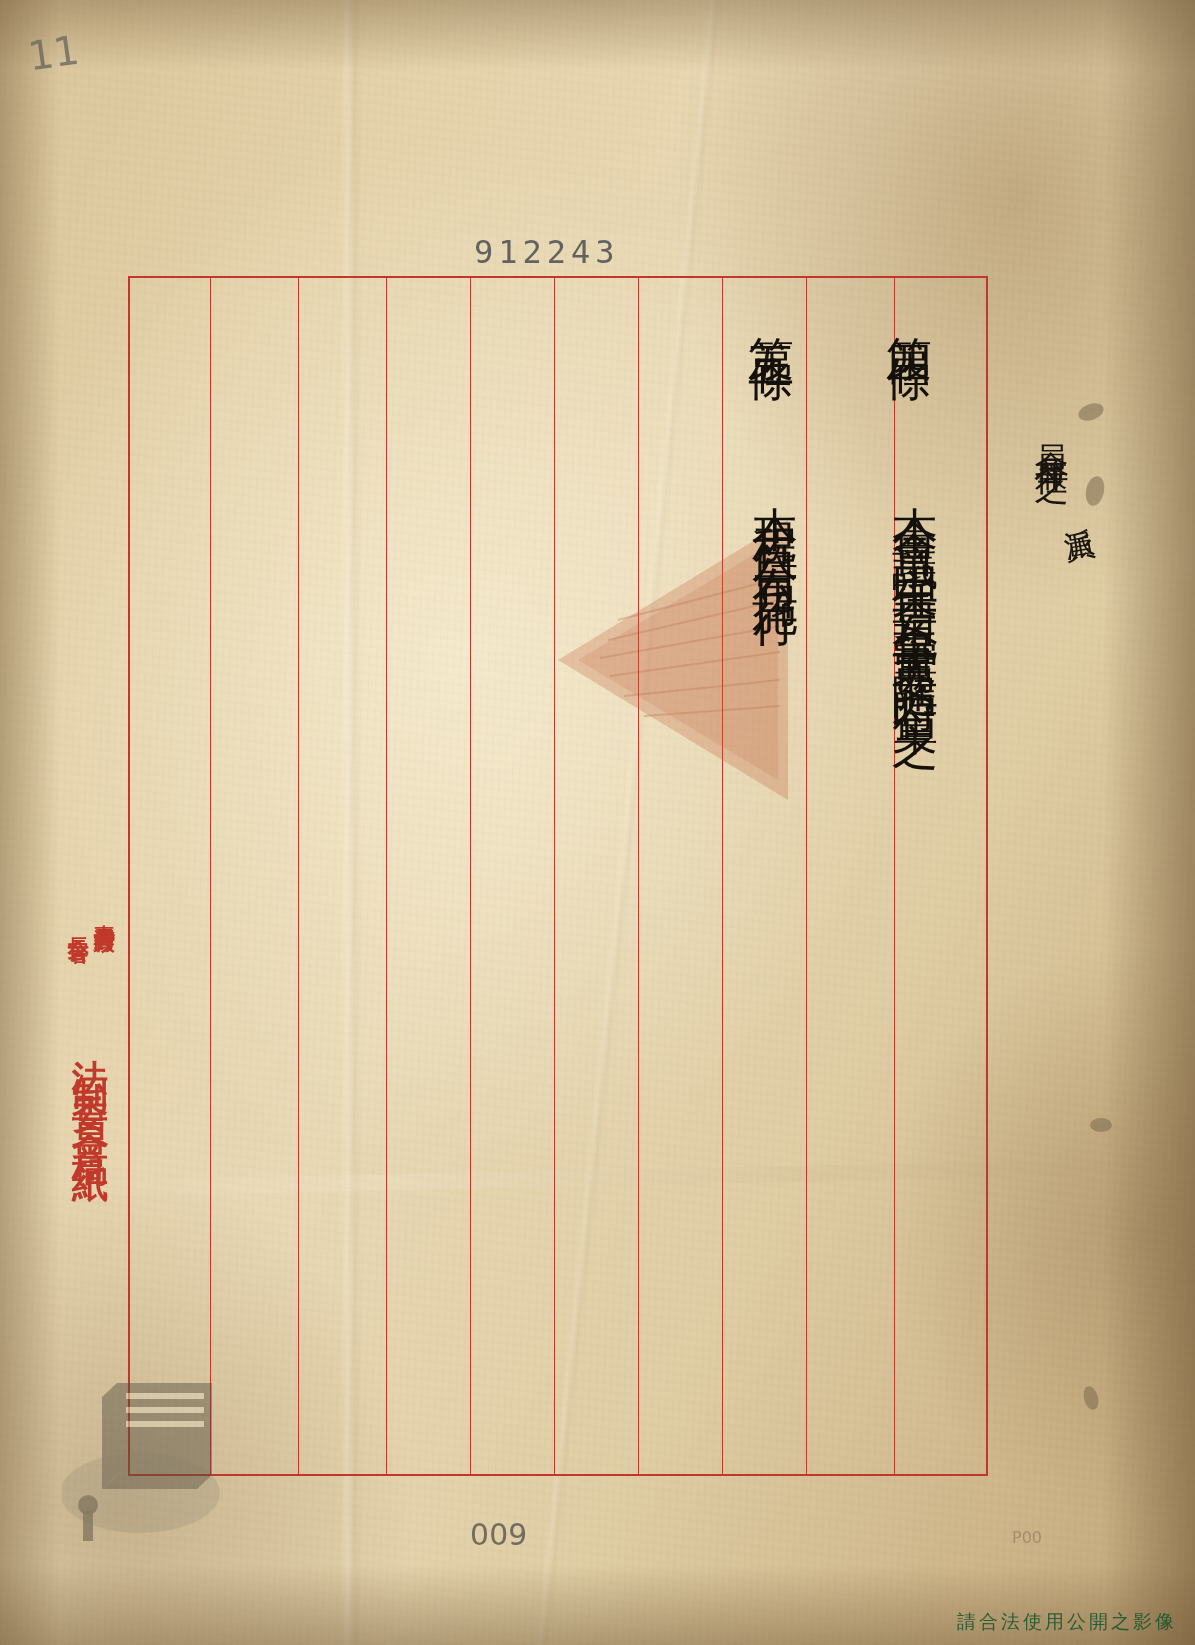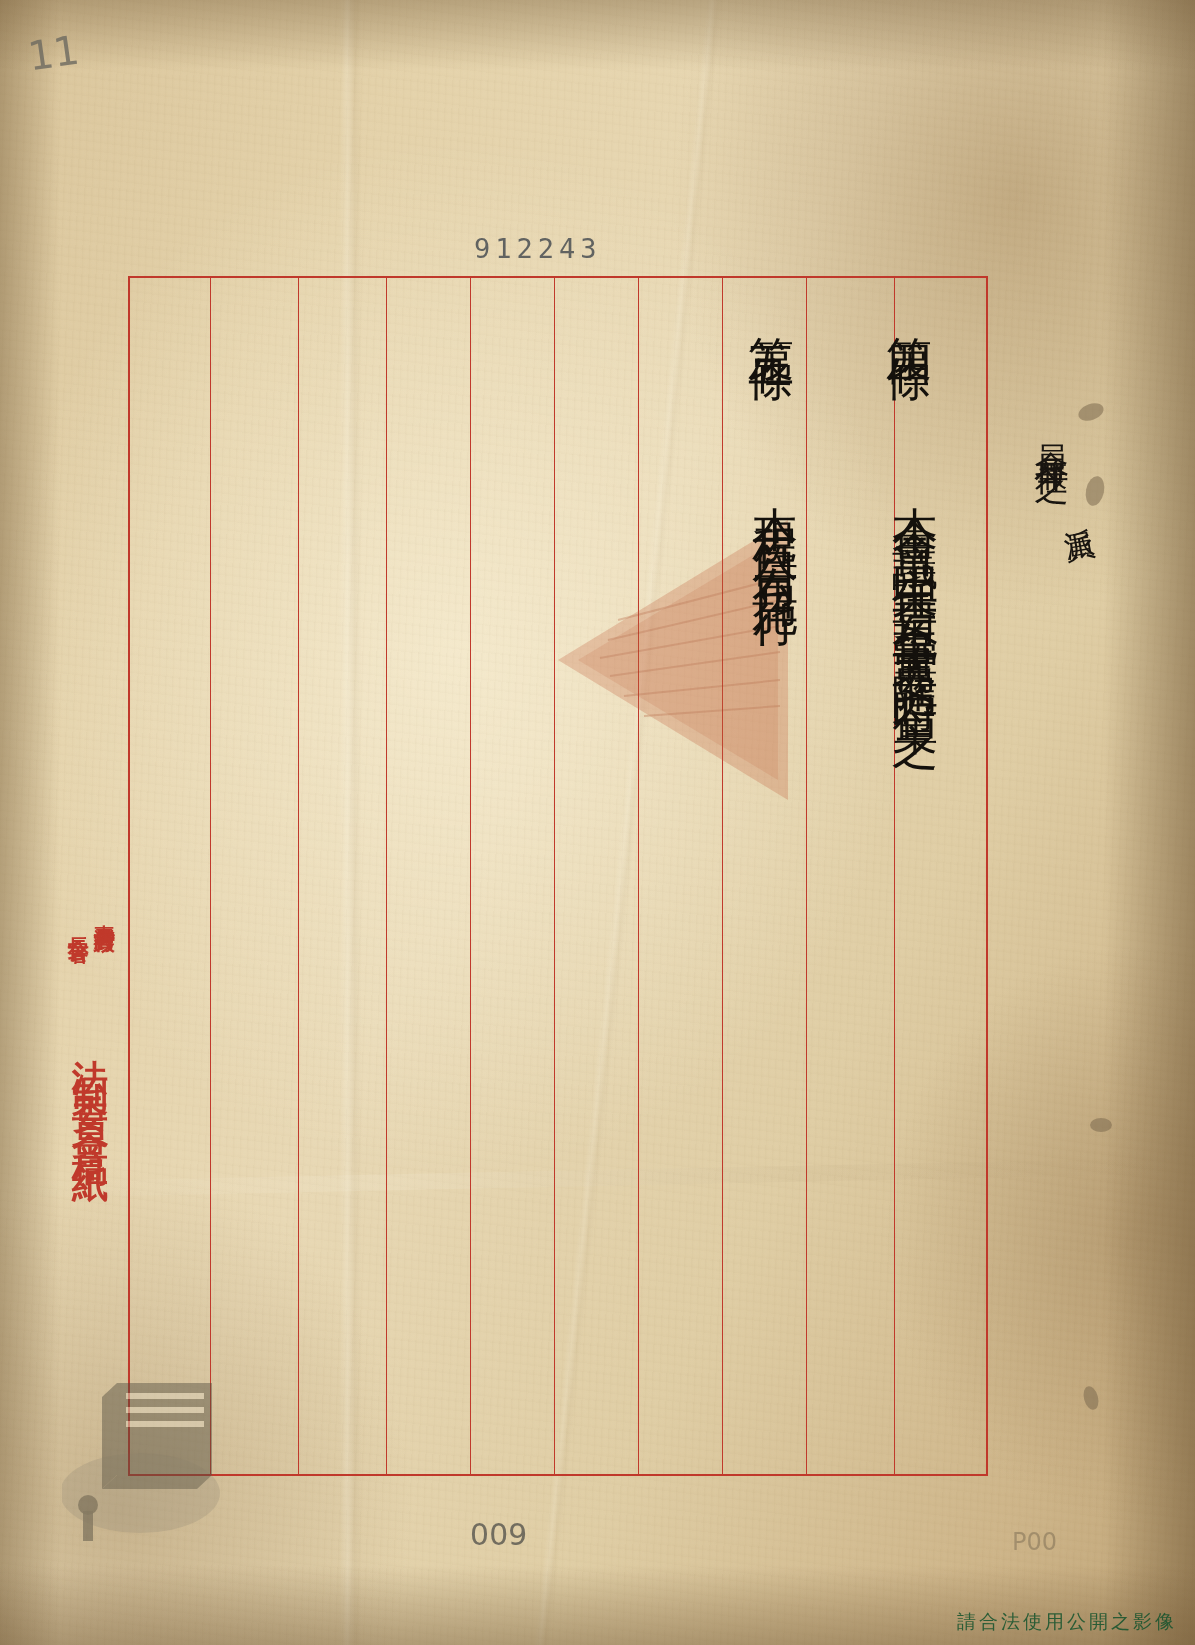--- a/index.html
+++ b/index.html
@@ -101,21 +101,21 @@
     letter-spacing: 6px;
     white-space: nowrap;
   }
 
   
   .doc-number {
     position: absolute;
     left: 474px;
     top: 233px;
     font-family: "DejaVu Sans Mono", monospace;
-    font-size: 27px;
+    font-size: 32px;
     letter-spacing: 5px;
     color: #4a4f53;
     opacity: .85;
   }
   .corner-mark {
     position: absolute;
     left: 28px;
     top: 30px;
     font-family: "DejaVu Sans", sans-serif;
     font-size: 40px;
@@ -131,21 +131,21 @@
     font-size: 30px;
     color: #4e4d48;
     opacity: .75;
     transform: rotate(180deg);
   }
   .right-faint {
     position: absolute;
     left: 1012px;
     top: 1528px;
     font-family: "DejaVu Sans", sans-serif;
-    font-size: 24px;
+    font-size: 16px;
     color: #7a6b52;
     opacity: .5;
   }
 
   
   .imprint {
     position: absolute;
     left: 58px;
     top: 905px;
     color: #c0392b;

